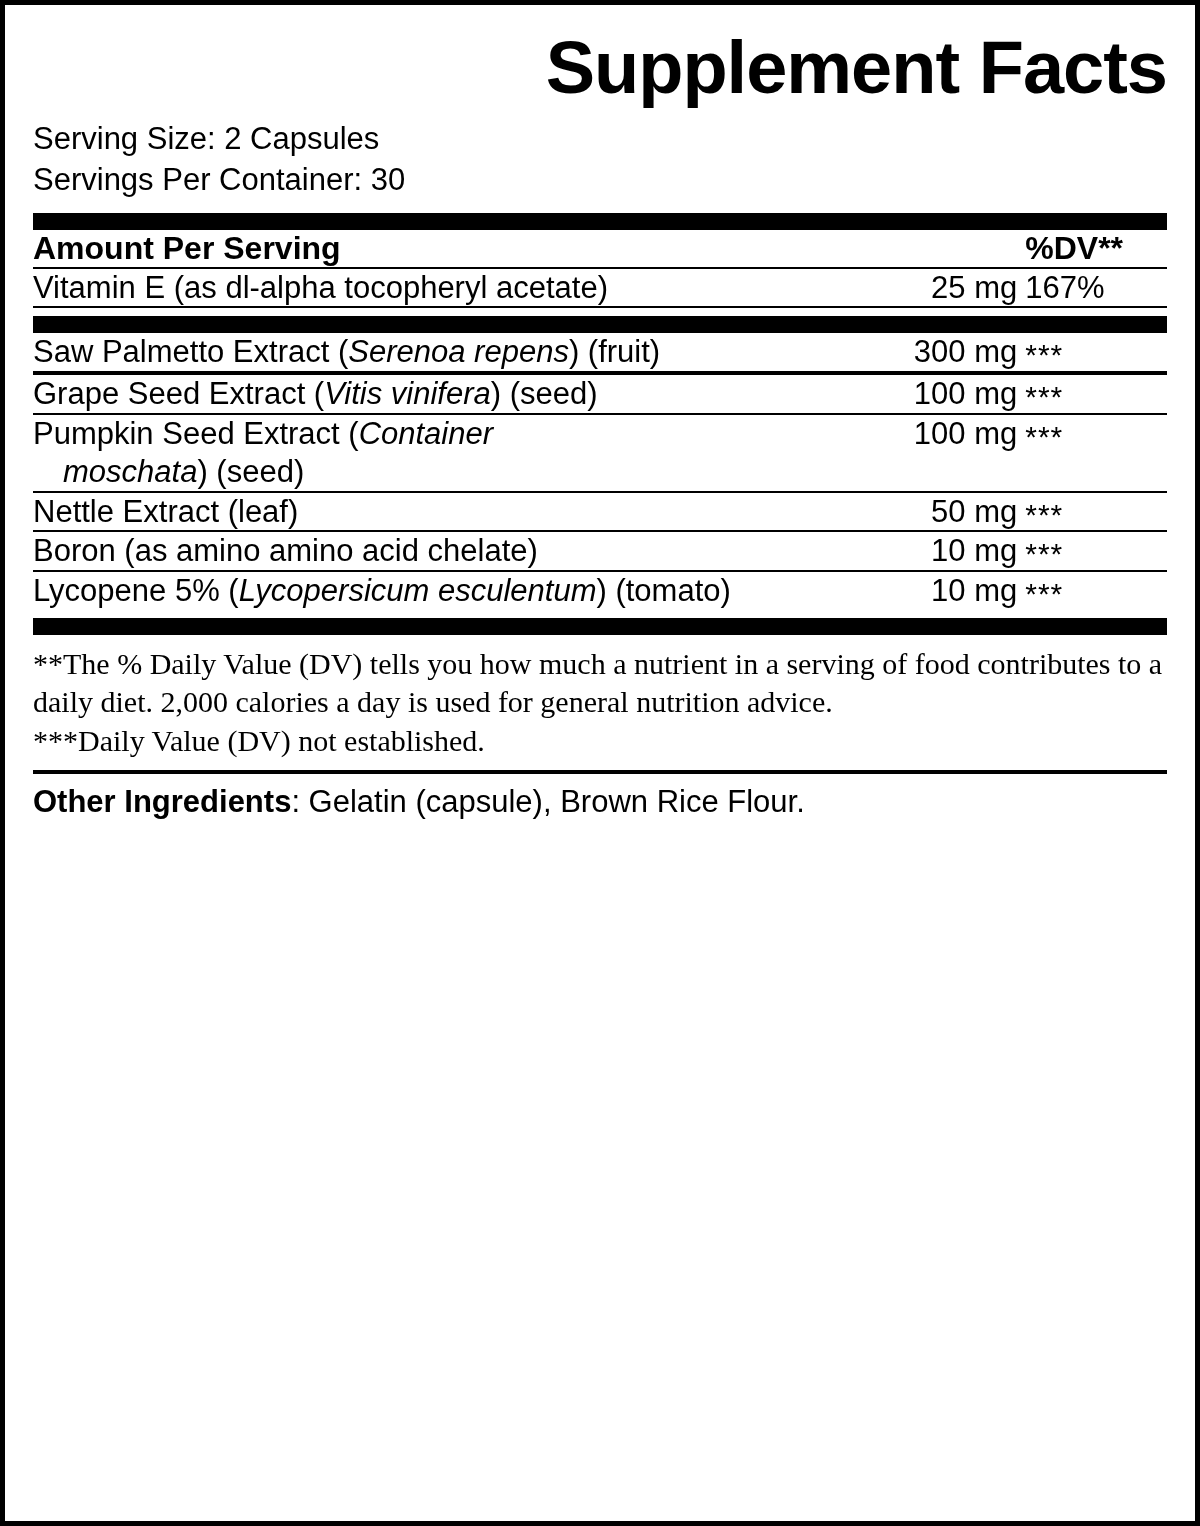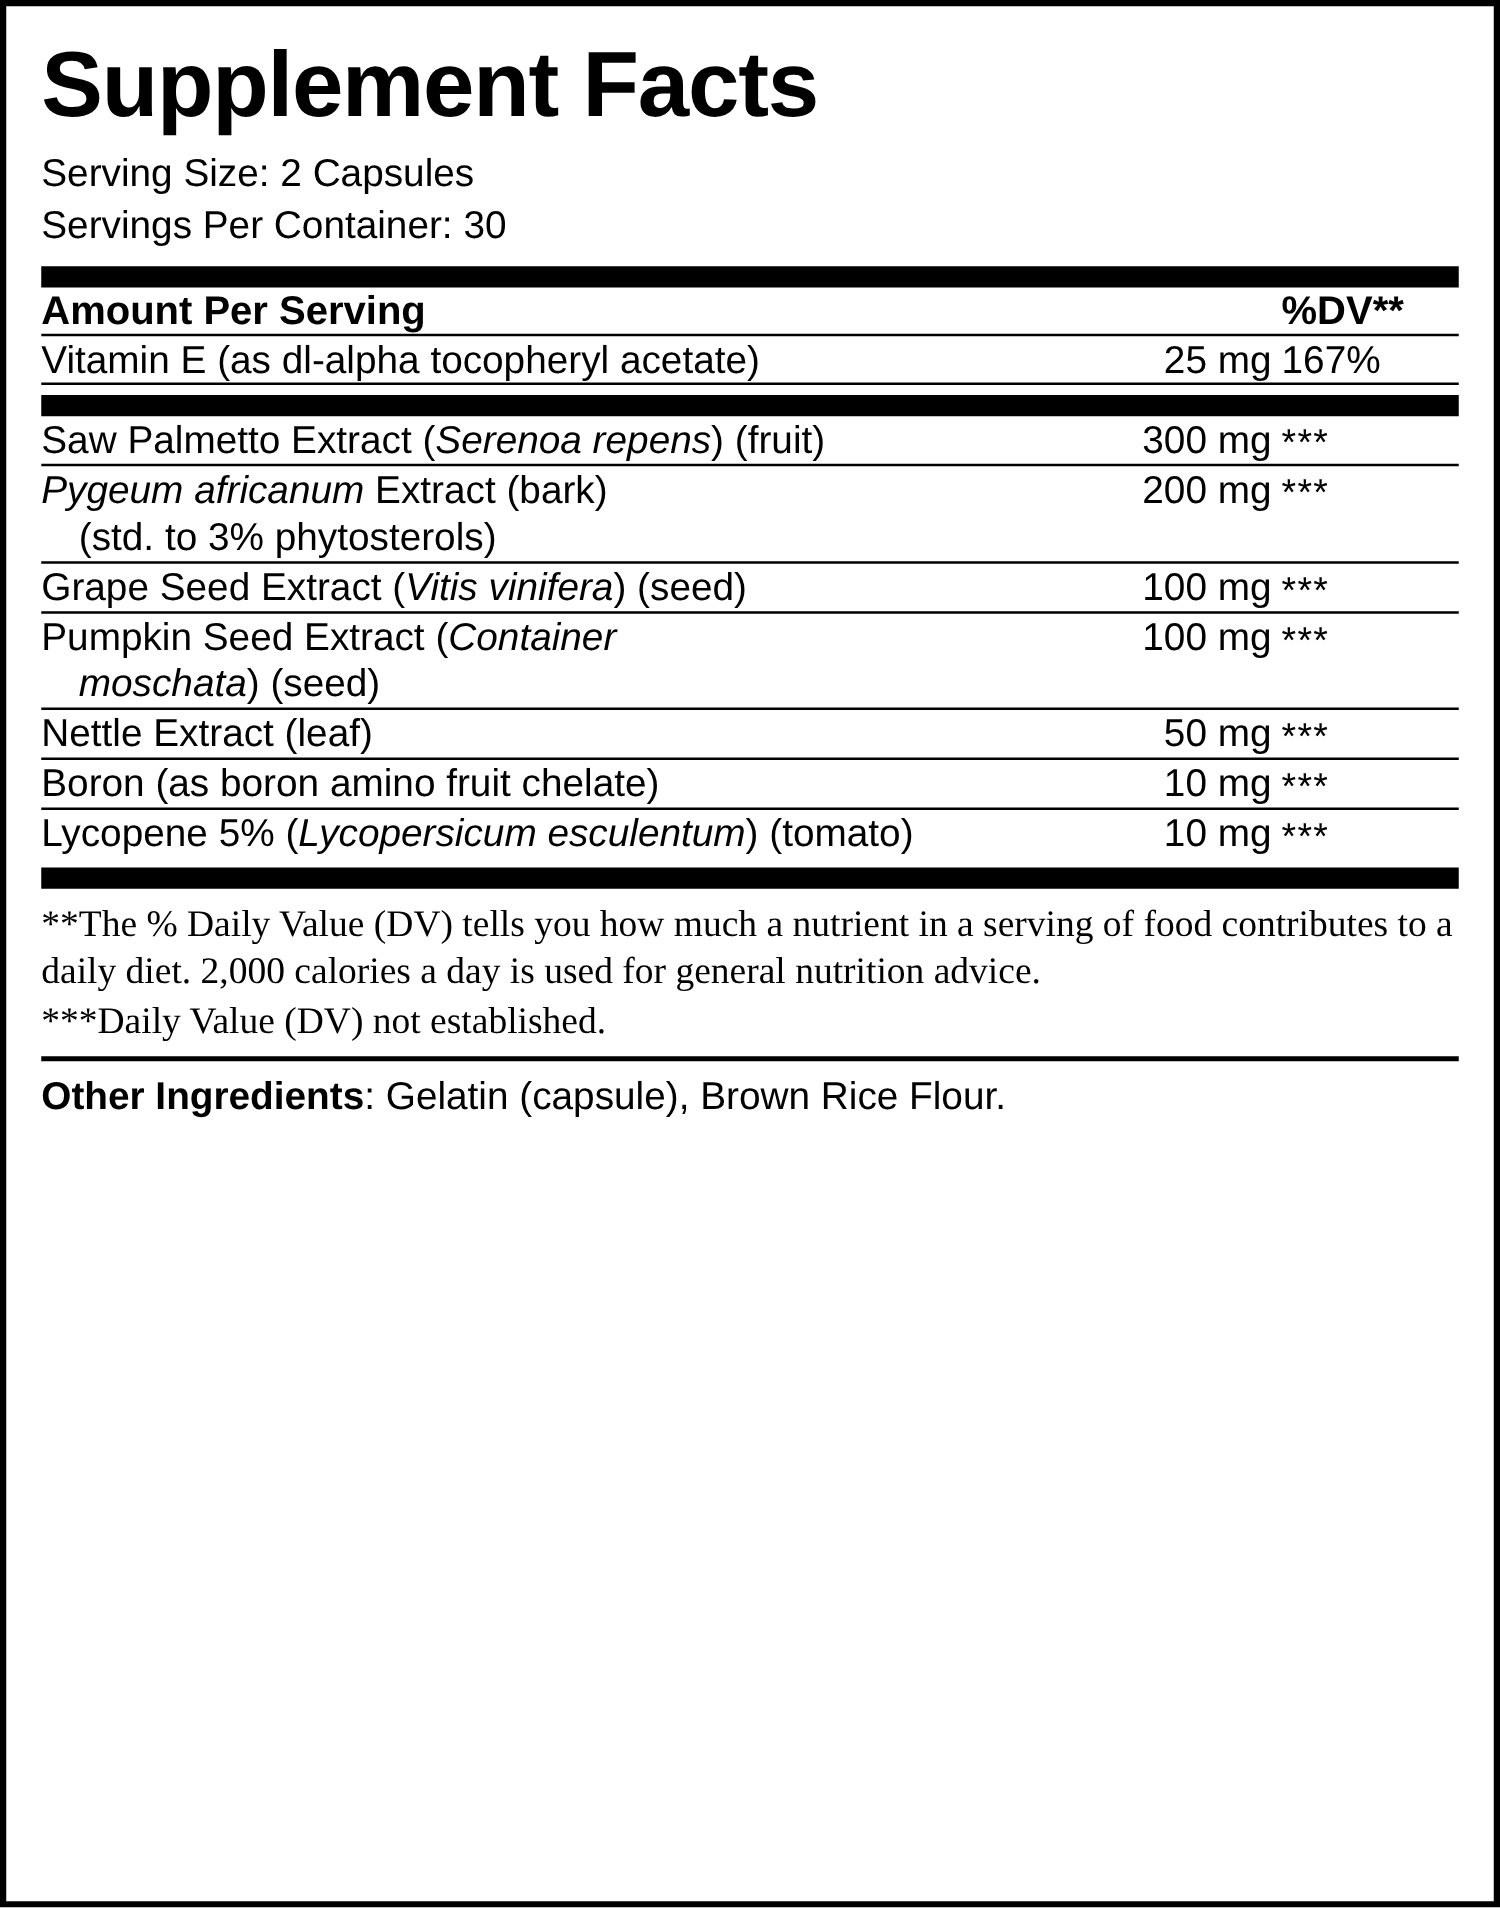--- a/index.html
+++ b/index.html
@@ -23,21 +23,21 @@
     border: 5px solid #000;
     padding: 18px 28px 0 28px;
   }
 
   
   .title {
     font-size: 74px;
     font-weight: bold;
     line-height: 1.05;
     letter-spacing: -1px;
-    text-align: left;
+    text-align: right;
     margin: 6px 0 12px 0;
     white-space: nowrap;
   }
 
   
   .serving-line {
     font-size: 31px;
     line-height: 1.32;
     margin: 0;
     white-space: nowrap;
@@ -182,25 +182,20 @@
       <td><span>Saw Palmetto Extract (</span><span class="ital">Serenoa repens</span><span>) (fruit)</span></td>
       <td class="amt">300 mg</td>
       <td class="dv stars">***</td>
     </tr>
     <tr>
           <td class="divider-cell" colspan="3">
             <div class="rule-thin"></div>
           </td>
         </tr>
 
-    <tr class="ing-row">
-      <td><span class="ital">Pygeum africanum</span><span> Extract (bark)</span><span class="sub-indent">(std. to 3% phytosterols)</span></td>
-      <td class="amt">200 mg</td>
-      <td class="dv stars">***</td>
-    </tr>
     <tr>
           <td class="divider-cell" colspan="3">
             <div class="rule-thin"></div>
           </td>
         </tr>
 
     <tr class="ing-row">
       <td><span>Grape Seed Extract (</span><span class="ital">Vitis vinifera</span><span>) (seed)</span></td>
       <td class="amt">100 mg</td>
       <td class="dv stars">***</td>
@@ -227,21 +222,21 @@
       <td class="amt">50 mg</td>
       <td class="dv stars">***</td>
     </tr>
     <tr>
           <td class="divider-cell" colspan="3">
             <div class="rule-thin"></div>
           </td>
         </tr>
 
     <tr class="ing-row">
-      <td>Boron  (as boron amino fruit chelate)</td>
+      <td>Boron  (as amino amino acid chelate)</td>
       <td class="amt">10 mg</td>
       <td class="dv stars">***</td>
     </tr>
     <tr>
           <td class="divider-cell" colspan="3">
             <div class="rule-thin"></div>
           </td>
         </tr>
 
     <tr class="ing-row">

